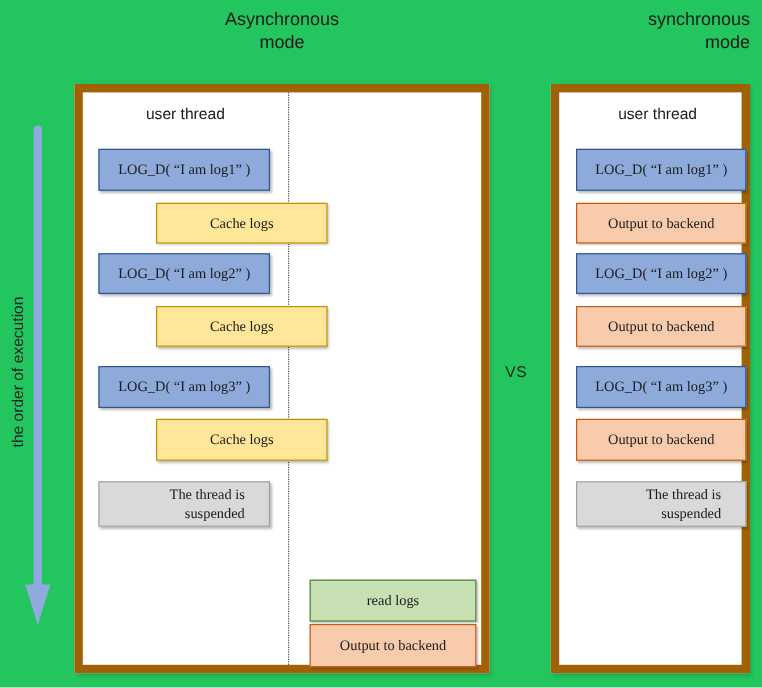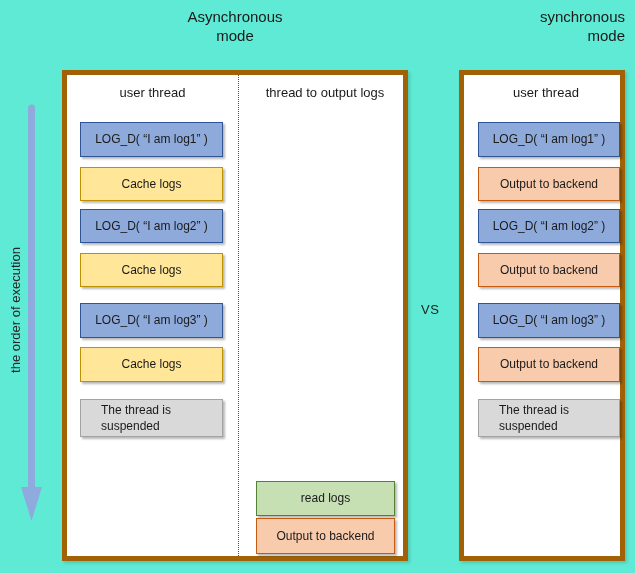--- a/index.html
+++ b/index.html
@@ -1,59 +1,60 @@
 <!DOCTYPE html>
 <html><head>
 <meta charset="utf-8">
 <style>
   html,body{margin:0;padding:0;background:#ffffff;}
   .canvas{
     position:relative;width:635px;height:573px;overflow:hidden;
-    font-family:"Liberation Sans",sans-serif;color:#1f1f1f;background:#5eead4;
+    font-family:"Liberation Sans",sans-serif;color:#1f1f1f;background:#22c55e;
   }
   .title{
     position:absolute;top:7px;text-align:center;
     font-size:15px;line-height:19px;color:#1a1a1a;
   }
   .title span{display:inline-block;max-width:120px;}
   .async-title{left:62px;width:346px;}
   .sync-title{left:459px;width:166px;text-align:right;}
   .vs{
     position:absolute;left:421px;top:302px;width:38px;text-align:left;
     font-size:13px;color:#1f1f1f;letter-spacing:0.5px;
   }
   .panel{
     position:absolute;top:70px;height:491px;background:#ffffff;
-    border:5px solid #a16207;box-shadow:2px 2px 3px rgba(0,0,0,0.15);
+    border:7px solid #a16207;box-shadow:2px 2px 3px rgba(0,0,0,0.15);
     box-sizing:border-box;
   }
   .async-panel{left:62px;width:346px;}
   .sync-panel{left:459px;width:166px;}
   .col-header{
     position:absolute;top:10px;text-align:center;font-size:13px;color:#1a1a1a;
   }
   .user-col-header{left:0;width:171px;}
   .output-col-header{left:171px;width:174px;}
   .sync-col-header{left:0;width:164px;}
   .dotted-divider{
     position:absolute;left:171px;top:0;bottom:0;width:0;
     border-left:1px dotted #4d4d4d;
   }
   .box{
     position:absolute;box-sizing:border-box;
-    display:flex;align-items:center;justify-content:center;text-align:left;
+    display:flex;align-items:center;justify-content:center;text-align:right;
     font-size:12px;line-height:15px;color:#1a1a1a;
     border:1px solid;box-shadow:1.5px 1.5px 2px rgba(0,0,0,0.28);
     padding:0 6px;
+    font-family:Liberation Serif, serif;
   }
   .col-user .box{left:13px;width:143px;}
   .col-output .box{left:189px;width:139px;}
   .sync-panel .box{left:14px;width:142px;}
   .box-blue{background:#8eaadb;border-color:#2f5597;}
-  .box-yellow{background:#ffe699;border-color:#bf9000;}
+  .box-yellow{background:#ffe699;border-color:#bf9000;margin-left:48px;}
   .box-orange{background:#f8cbad;border-color:#c55a11;}
   .box-green{background:#c6e0b4;border-color:#548235;}
   .box-gray{background:#d9d9d9;border-color:#a3a3a3;padding:17px 20px;line-height:16px;}
   .exec-arrow{position:absolute;left:0;top:0;pointer-events:none;}
   .exec-label{
     position:absolute;left:15px;top:310px;white-space:nowrap;
     transform:translate(-50%,-50%) rotate(-90deg);
     font-size:13px;color:#262626;
   }
 </style>
@@ -72,21 +73,20 @@
   <svg class="exec-arrow" width="635" height="573" viewBox="0 0 635 573">
     <line x1="31.5" y1="108" x2="31.5" y2="490" stroke="#8faadc" stroke-width="7" stroke-linecap="round"></line>
     <polygon points="21,487 42,487 31.5,521" fill="#8faadc"></polygon>
   </svg>
   <div class="exec-label">the order of execution</div>
 
   <div class="vs">VS</div>
 
   <div class="panel async-panel">
     <div class="col-header user-col-header">user thread</div>
-    <div class="col-header output-col-header">thread to output logs</div>
     <div class="dotted-divider"></div>
 
     <div class="col-user">
       <div class="box box-blue" style="top:47px;height:35px;">LOG_D( “I am log1” )</div>
       <div class="box box-yellow" style="top:92px;height:34px;">Cache logs</div>
       <div class="box box-blue" style="top:134px;height:34px;">LOG_D( “I am log2” )</div>
       <div class="box box-yellow" style="top:178px;height:34px;">Cache logs</div>
       <div class="box box-blue" style="top:228px;height:35px;">LOG_D( “I am log3” )</div>
       <div class="box box-yellow" style="top:272px;height:35px;">Cache logs</div>
       <div class="box box-gray" style="top:324px;height:38px;">The thread is suspended</div>

